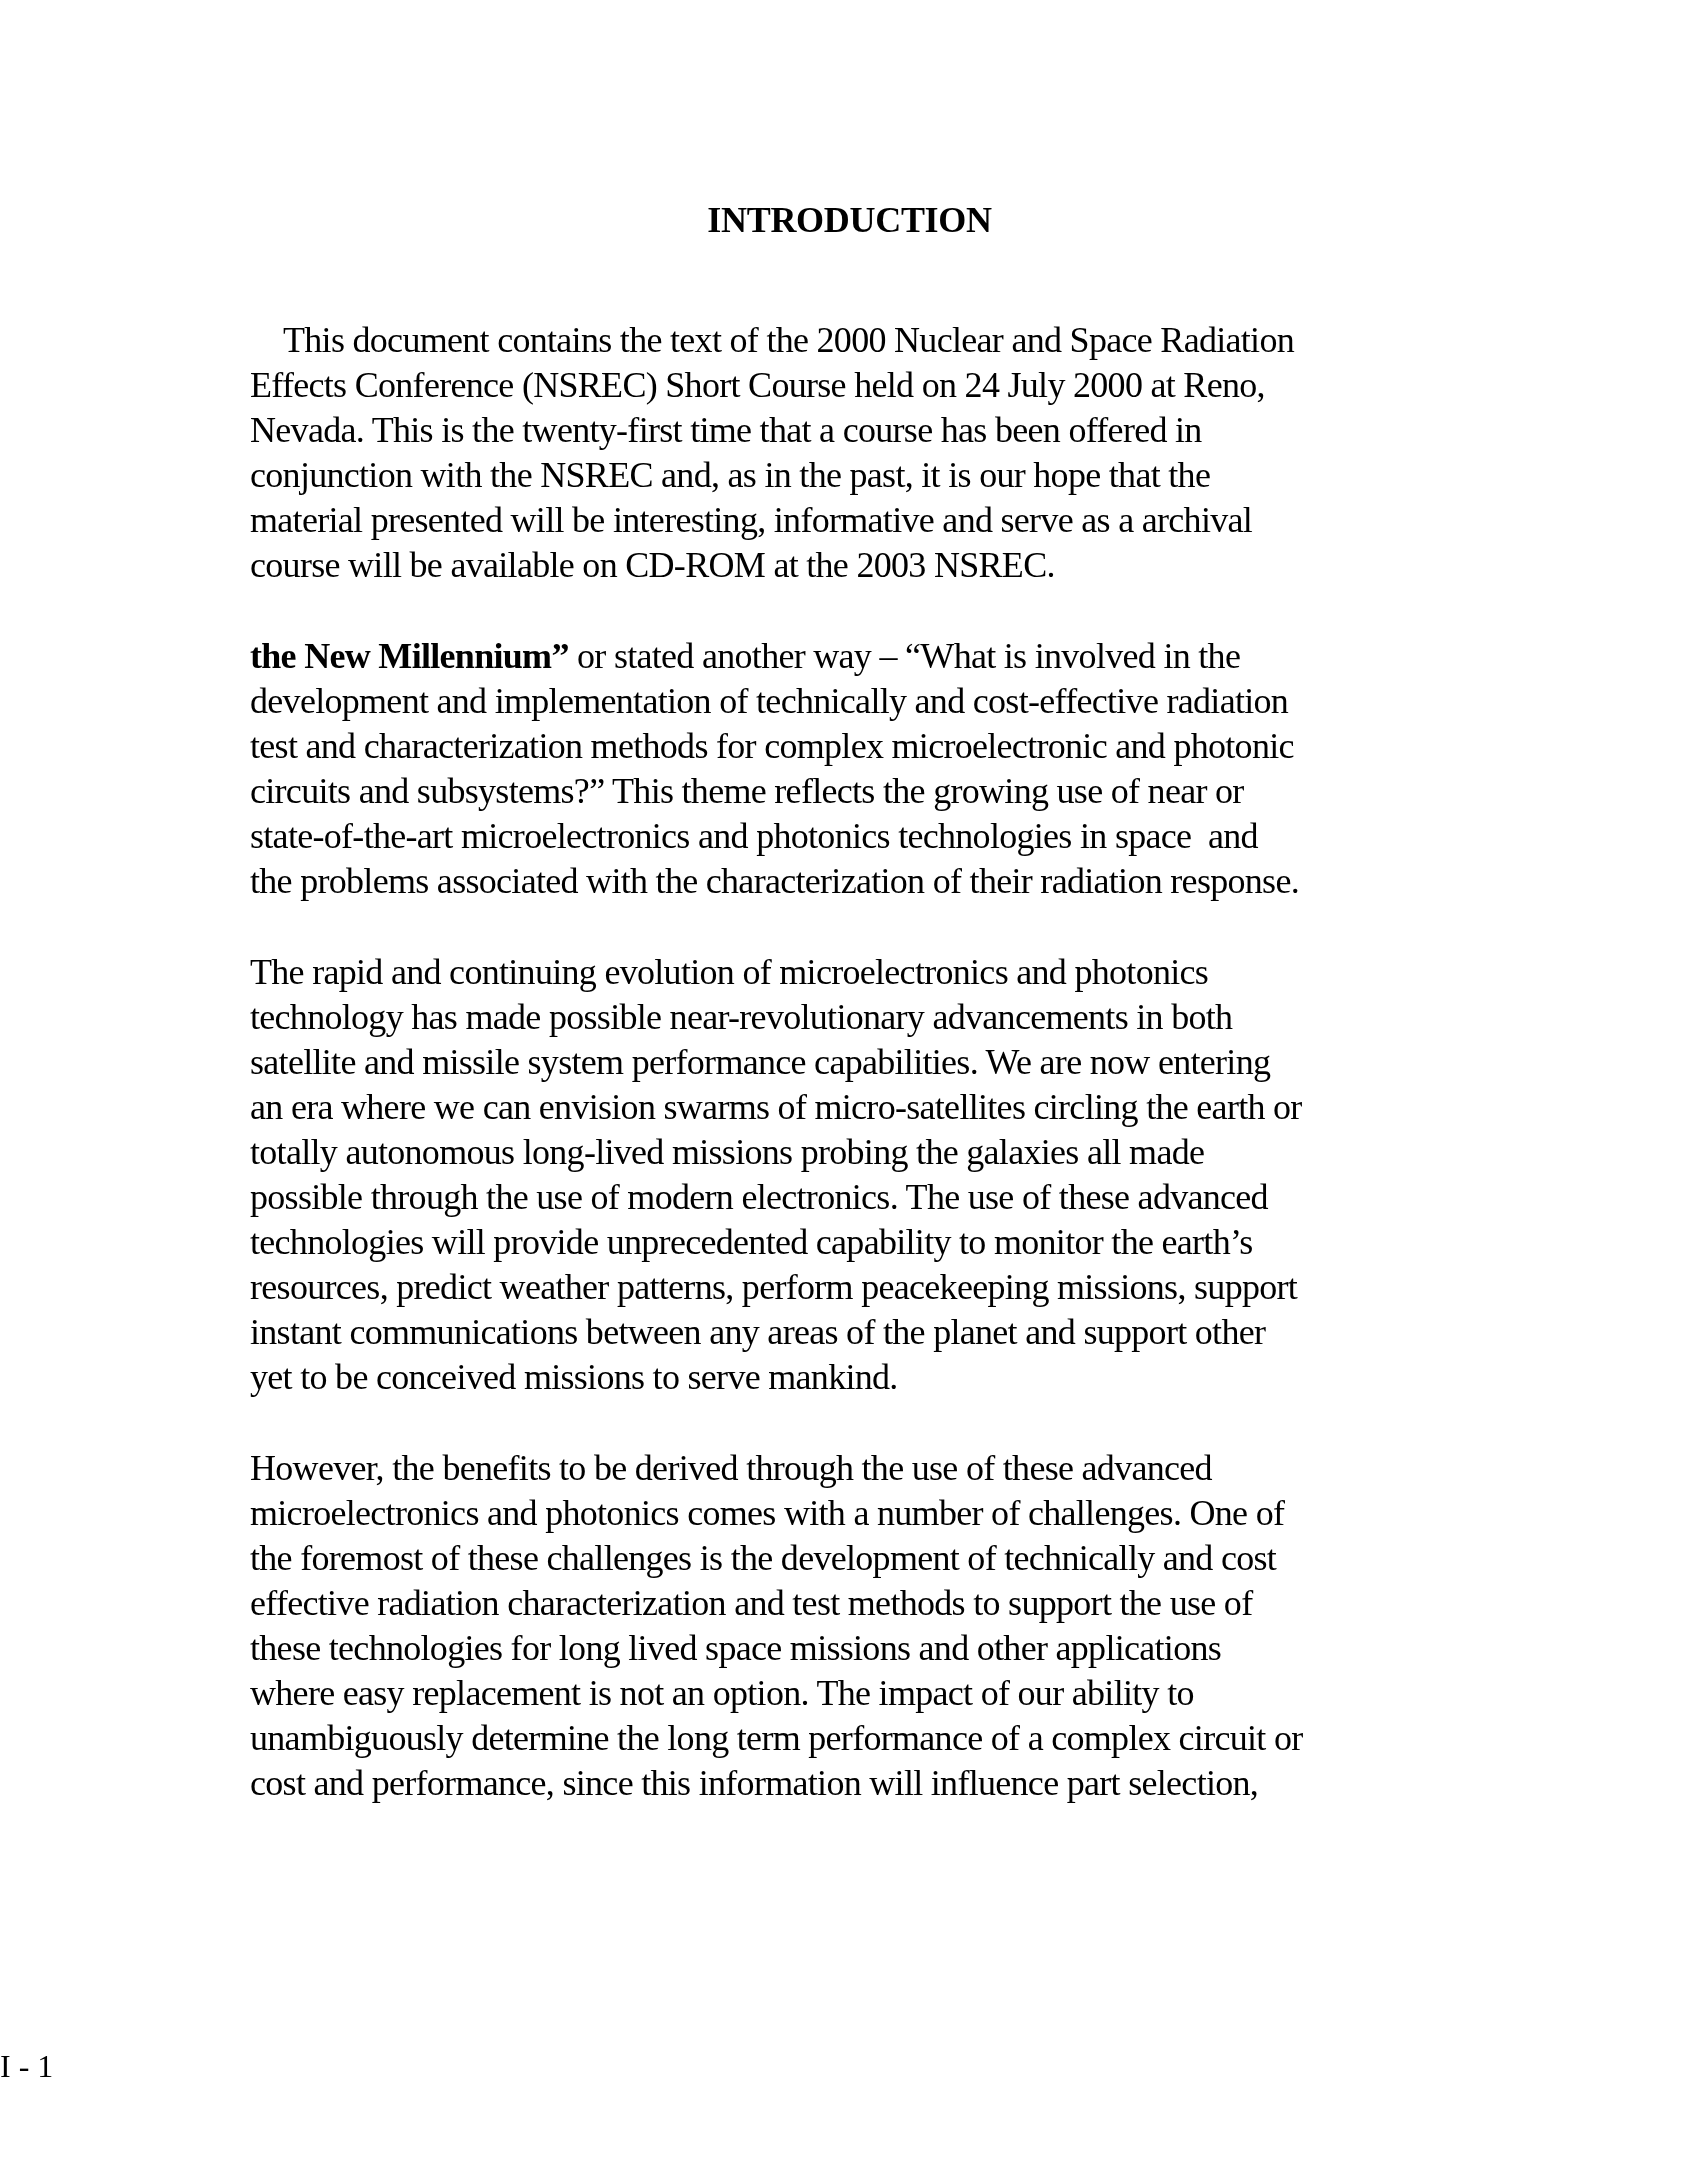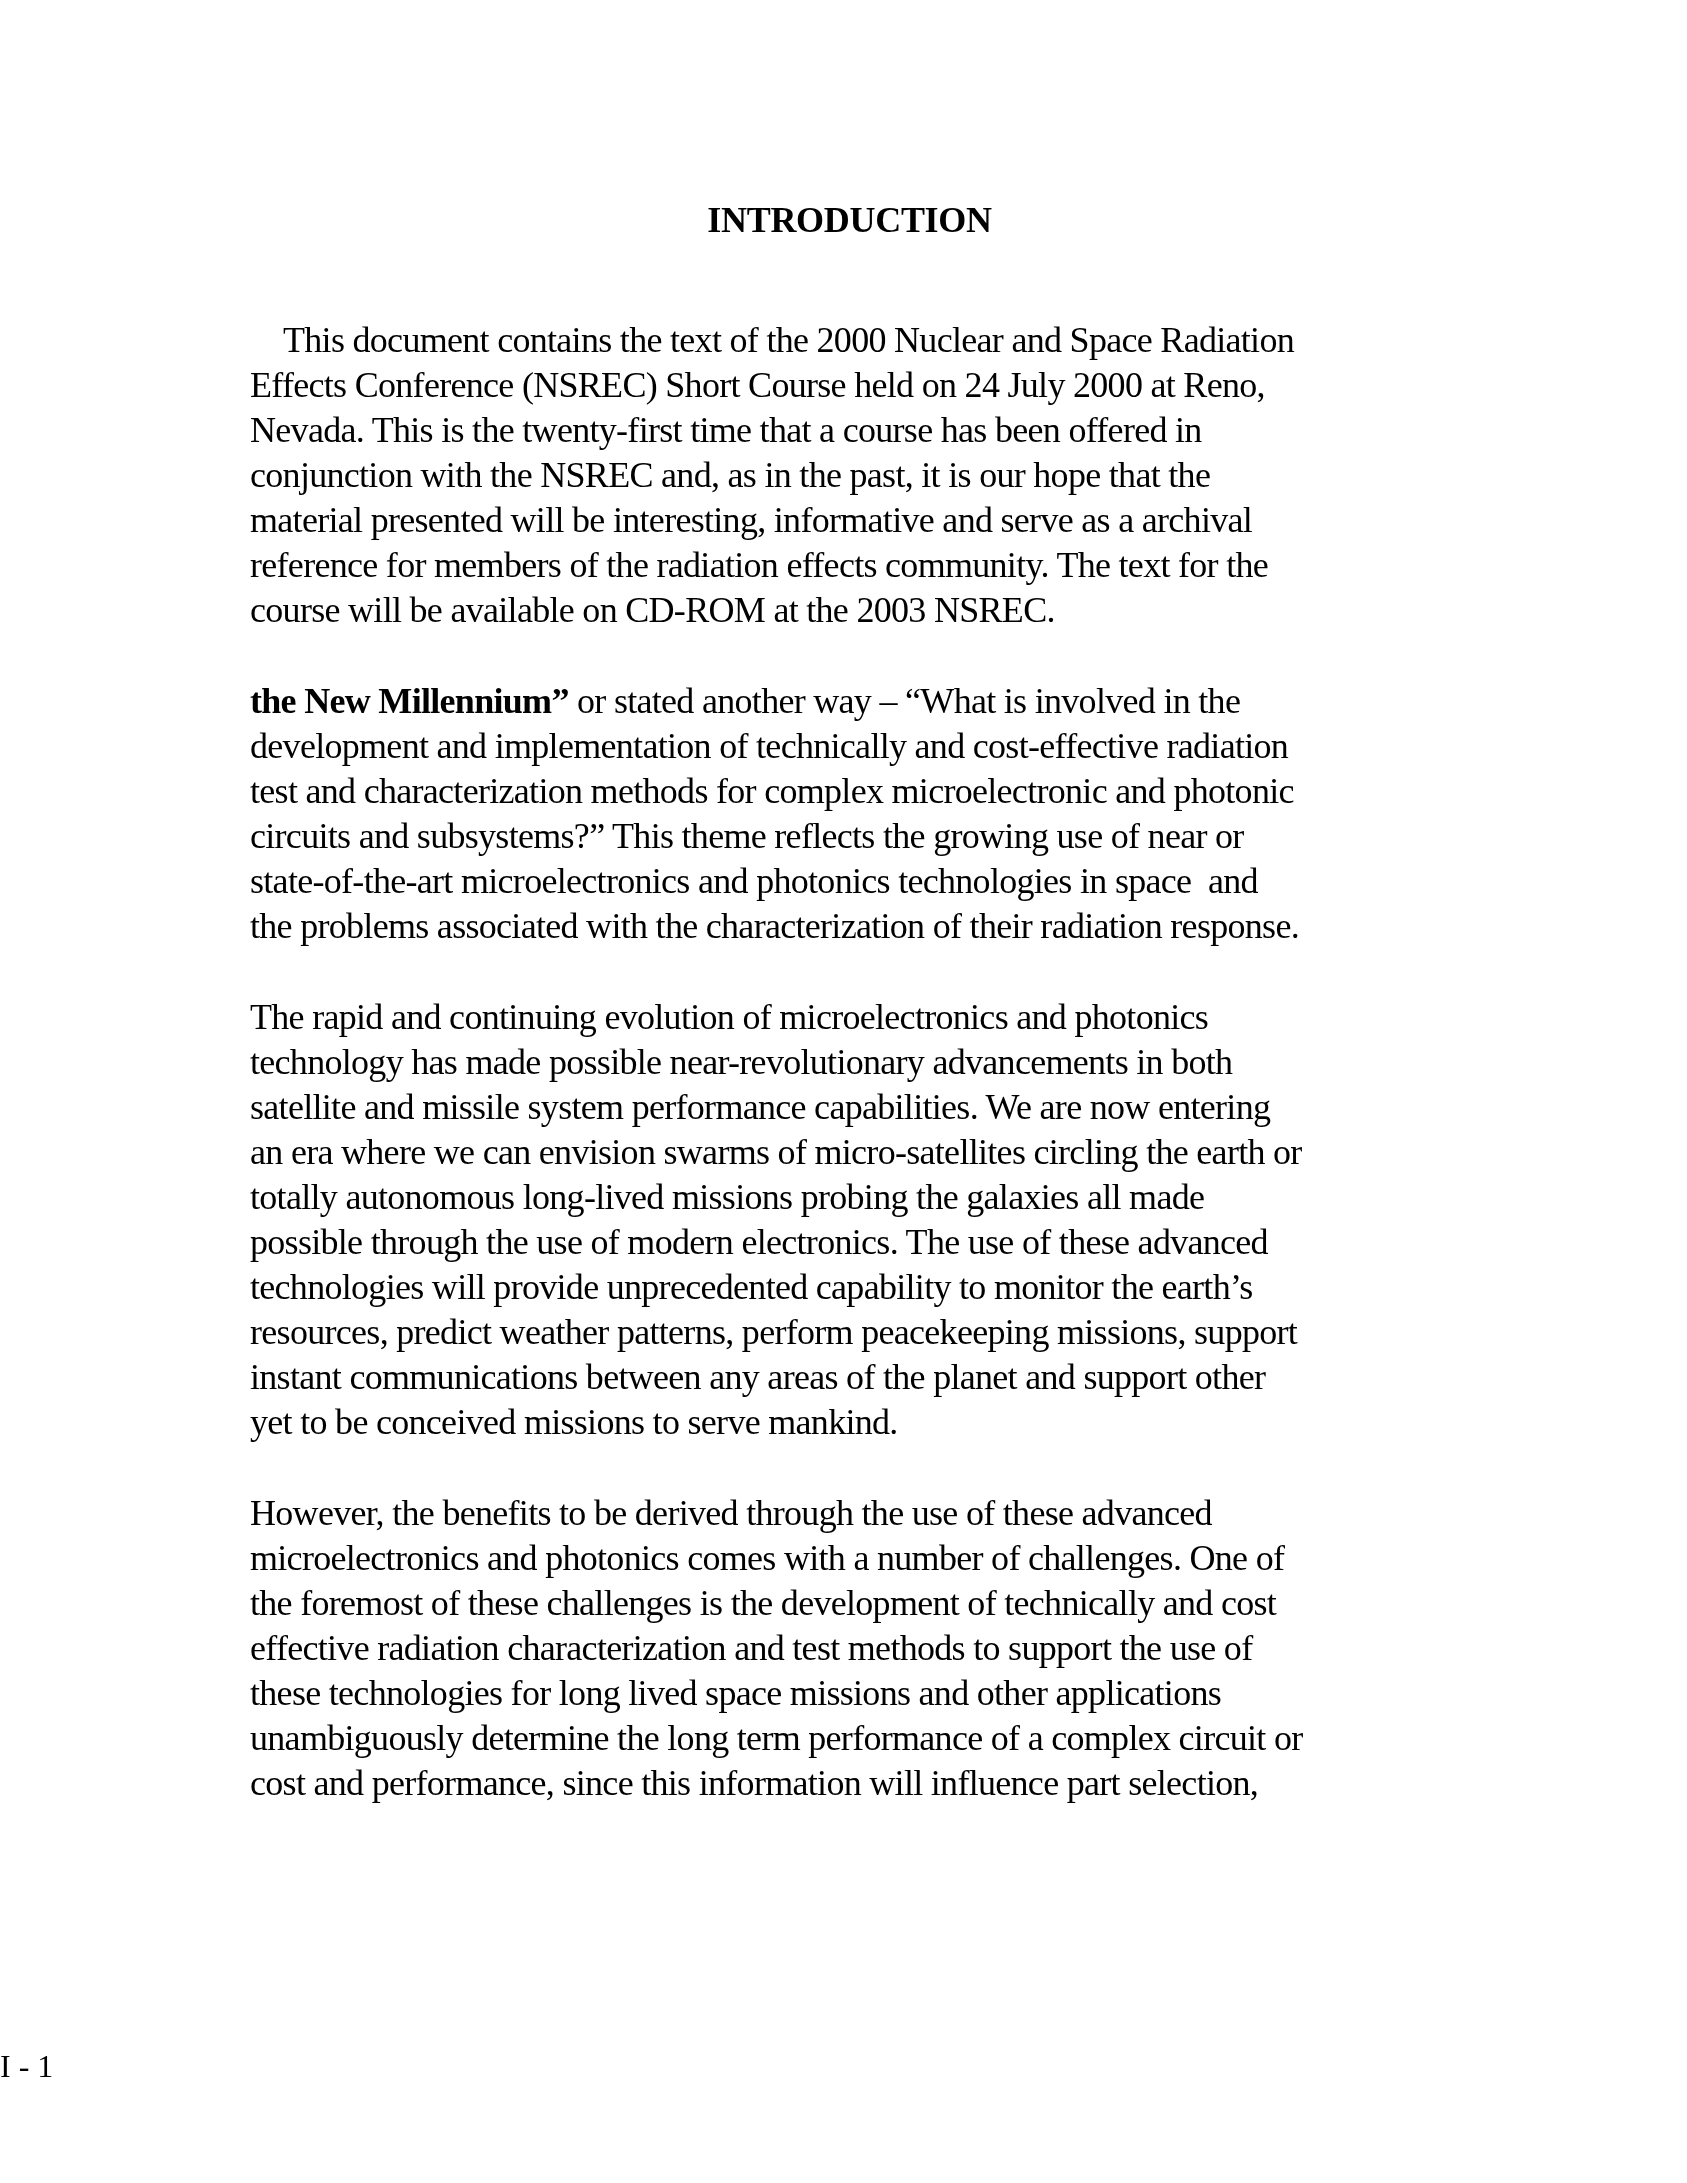--- a/index.html
+++ b/index.html
@@ -60,21 +60,20 @@
 <div class="page">
   <div class="content">
     <h1 class="doc-title">INTRODUCTION</h1>
     <div id="paragraphs">
         <div class="para">
           <div class="line indent"><span>This document contains the text of the 2000 Nuclear and Space Radiation</span></div>
           <div class="line"><span>Effects Conference (NSREC) Short Course held on 24 July 2000 at Reno,</span></div>
           <div class="line"><span>Nevada. This is the twenty-first time that a course has been offered in</span></div>
           <div class="line"><span>conjunction with the NSREC and, as in the past, it is our hope that the</span></div>
           <div class="line"><span>material presented will be interesting, informative and serve as a archival</span></div>
-          <div class="line"><span>reference for members of the radiation effects community. The text for the</span></div>
           <div class="line"><span>course will be available on CD-ROM at the 2003 NSREC.</span></div>
         </div>
         <div class="para">
           <div class="line"><span class="bold">the New Millennium”</span><span> or stated another way – “What is involved in the</span></div>
           <div class="line"><span>development and implementation of technically and cost-effective radiation</span></div>
           <div class="line"><span>test and characterization methods for complex microelectronic and photonic</span></div>
           <div class="line"><span>circuits and subsystems?” This theme reflects the growing use of near or</span></div>
           <div class="line"><span>state-of-the-art microelectronics and photonics technologies in space  and</span></div>
           <div class="line"><span>the problems associated with the characterization of their radiation response.</span></div>
         </div>
@@ -89,20 +88,21 @@
           <div class="line"><span>resources, predict weather patterns, perform peacekeeping missions, support</span></div>
           <div class="line"><span>instant communications between any areas of the planet and support other</span></div>
           <div class="line"><span>yet to be conceived missions to serve mankind.</span></div>
         </div>
         <div class="para">
           <div class="line"><span>However, the benefits to be derived through the use of these advanced</span></div>
           <div class="line"><span>microelectronics and photonics comes with a number of challenges. One of</span></div>
           <div class="line"><span>the foremost of these challenges is the development of technically and cost</span></div>
           <div class="line"><span>effective radiation characterization and test methods to support the use of</span></div>
           <div class="line"><span>these technologies for long lived space missions and other applications</span></div>
+          <div class="line"><span>where easy replacement is not an option. The impact of our ability to</span></div>
           <div class="line"><span>unambiguously determine the long term performance of a complex circuit or</span></div>
           <div class="line"><span>cost and performance, since this information will influence part selection,</span></div>
         </div>
       </div>
   </div>
   <div class="footer">I - 1</div>
 </div>
 
 
 </body></html>

